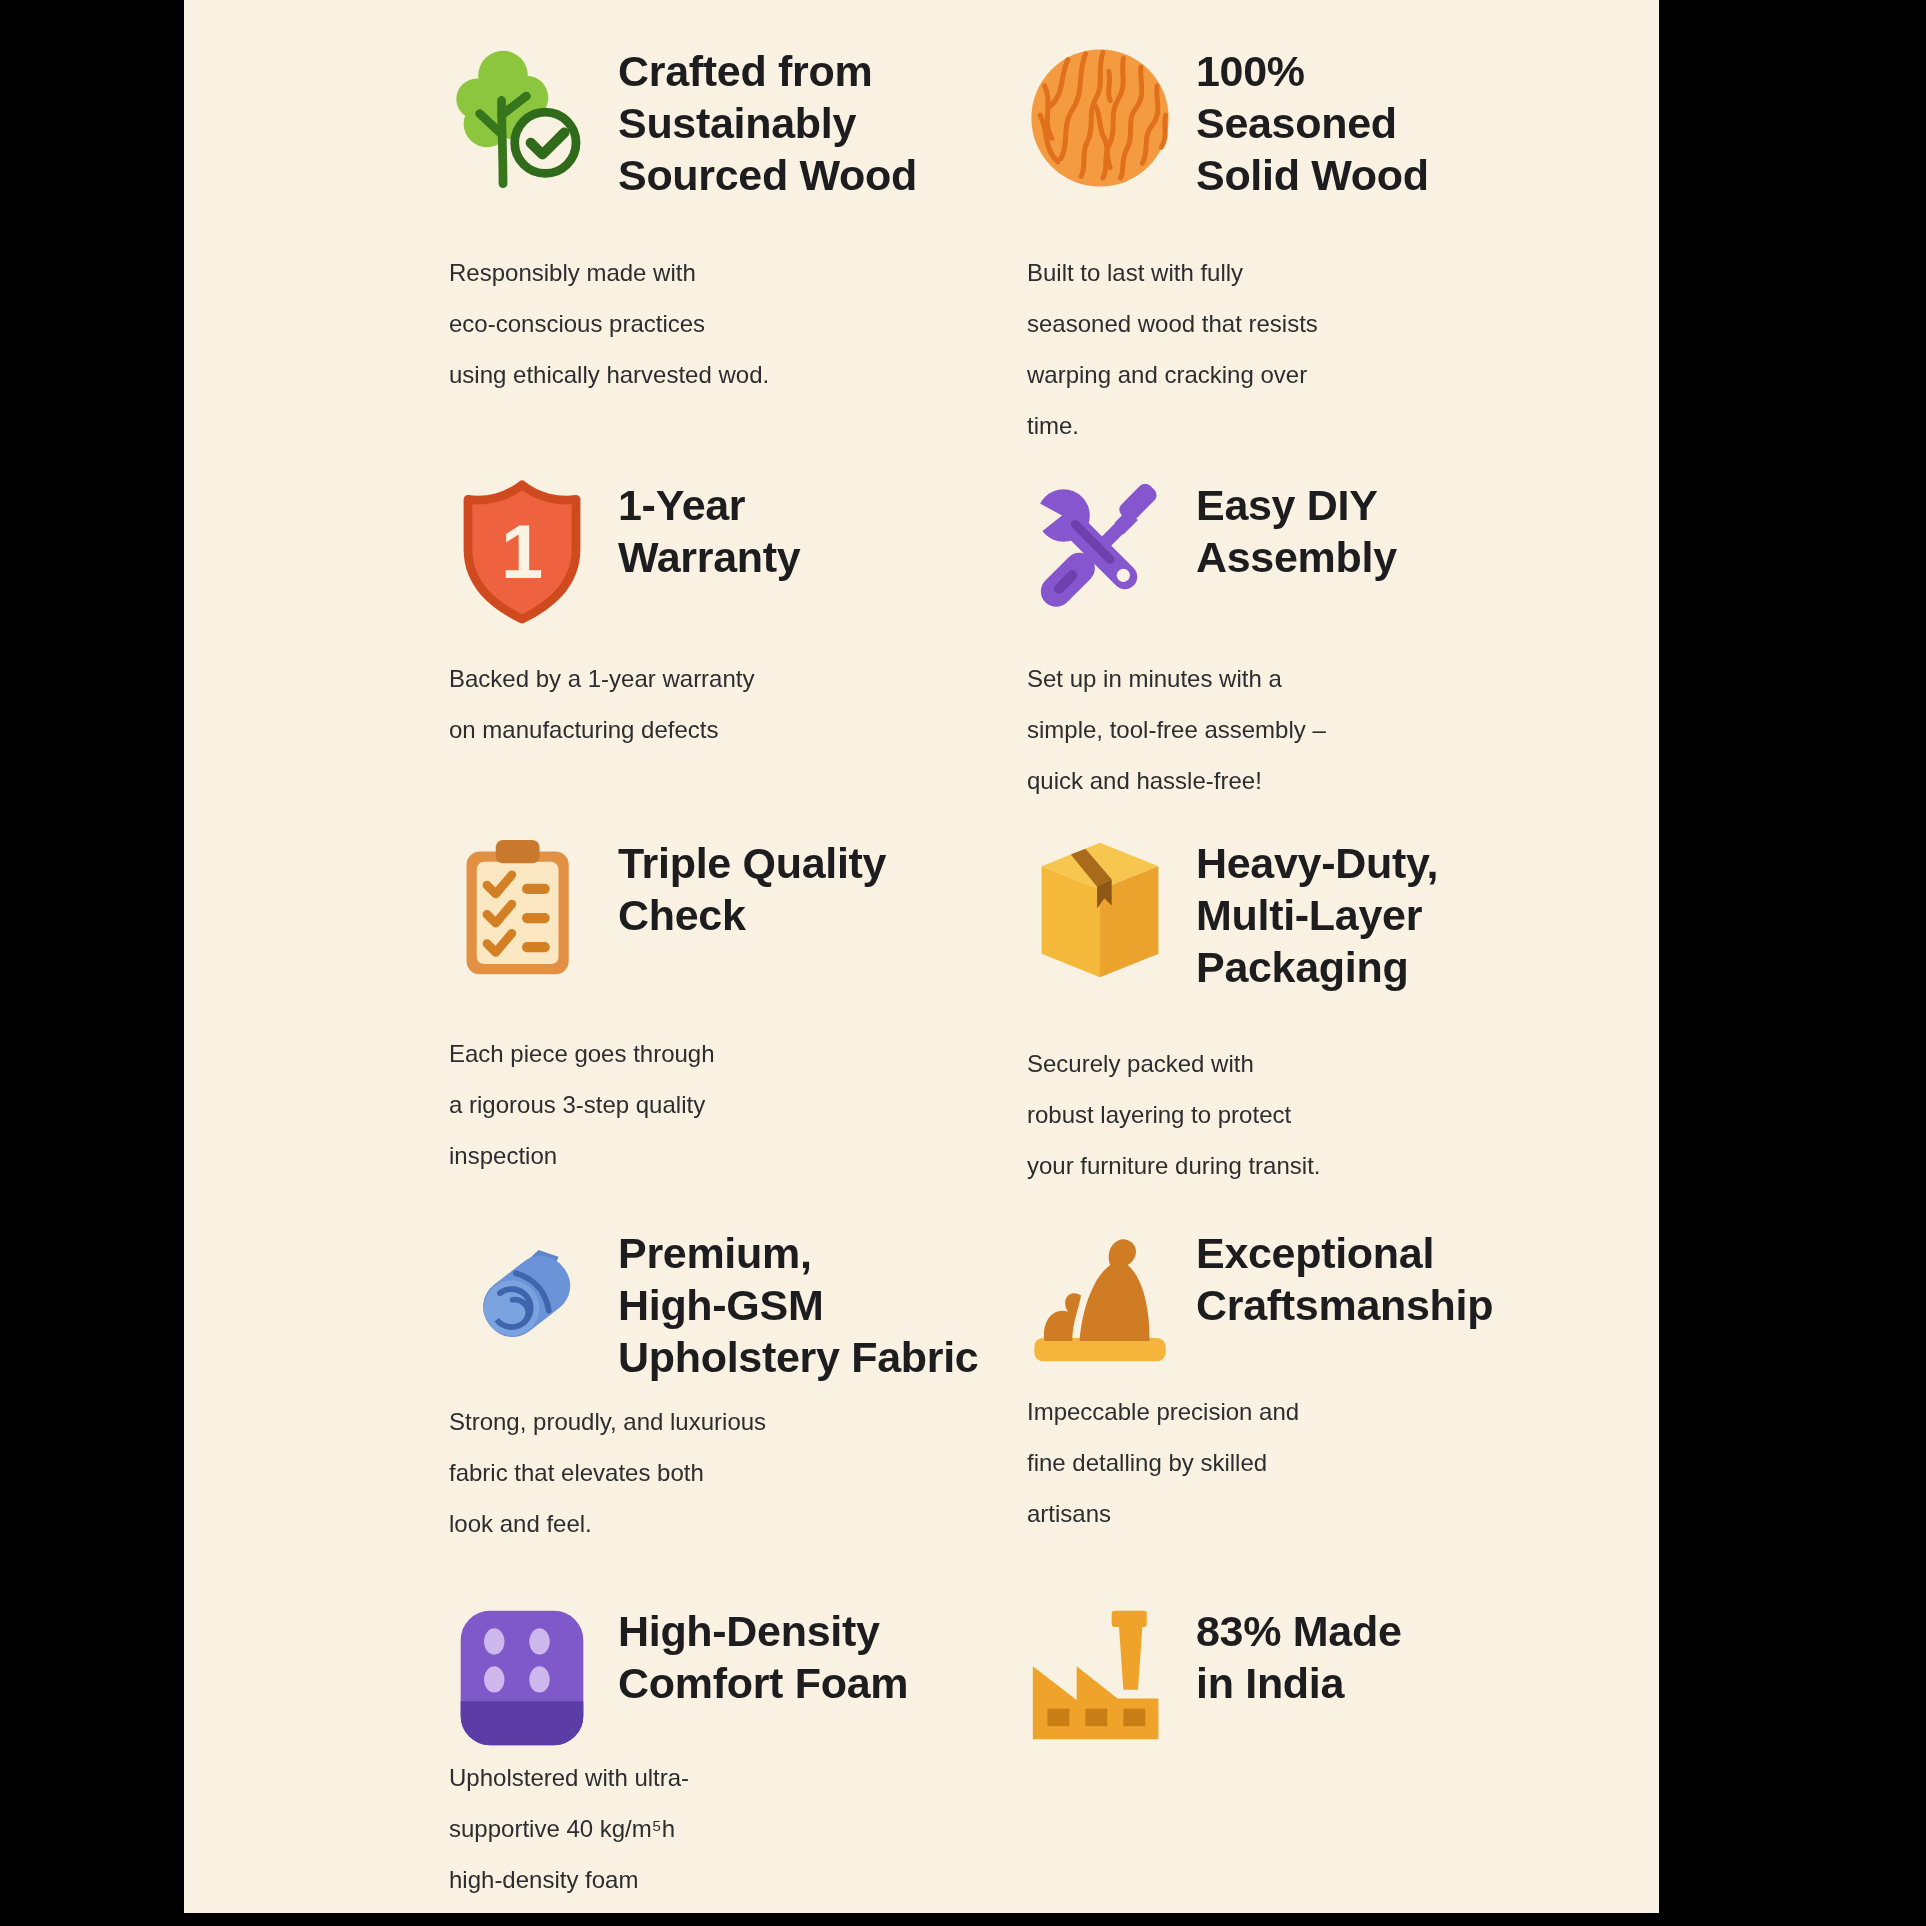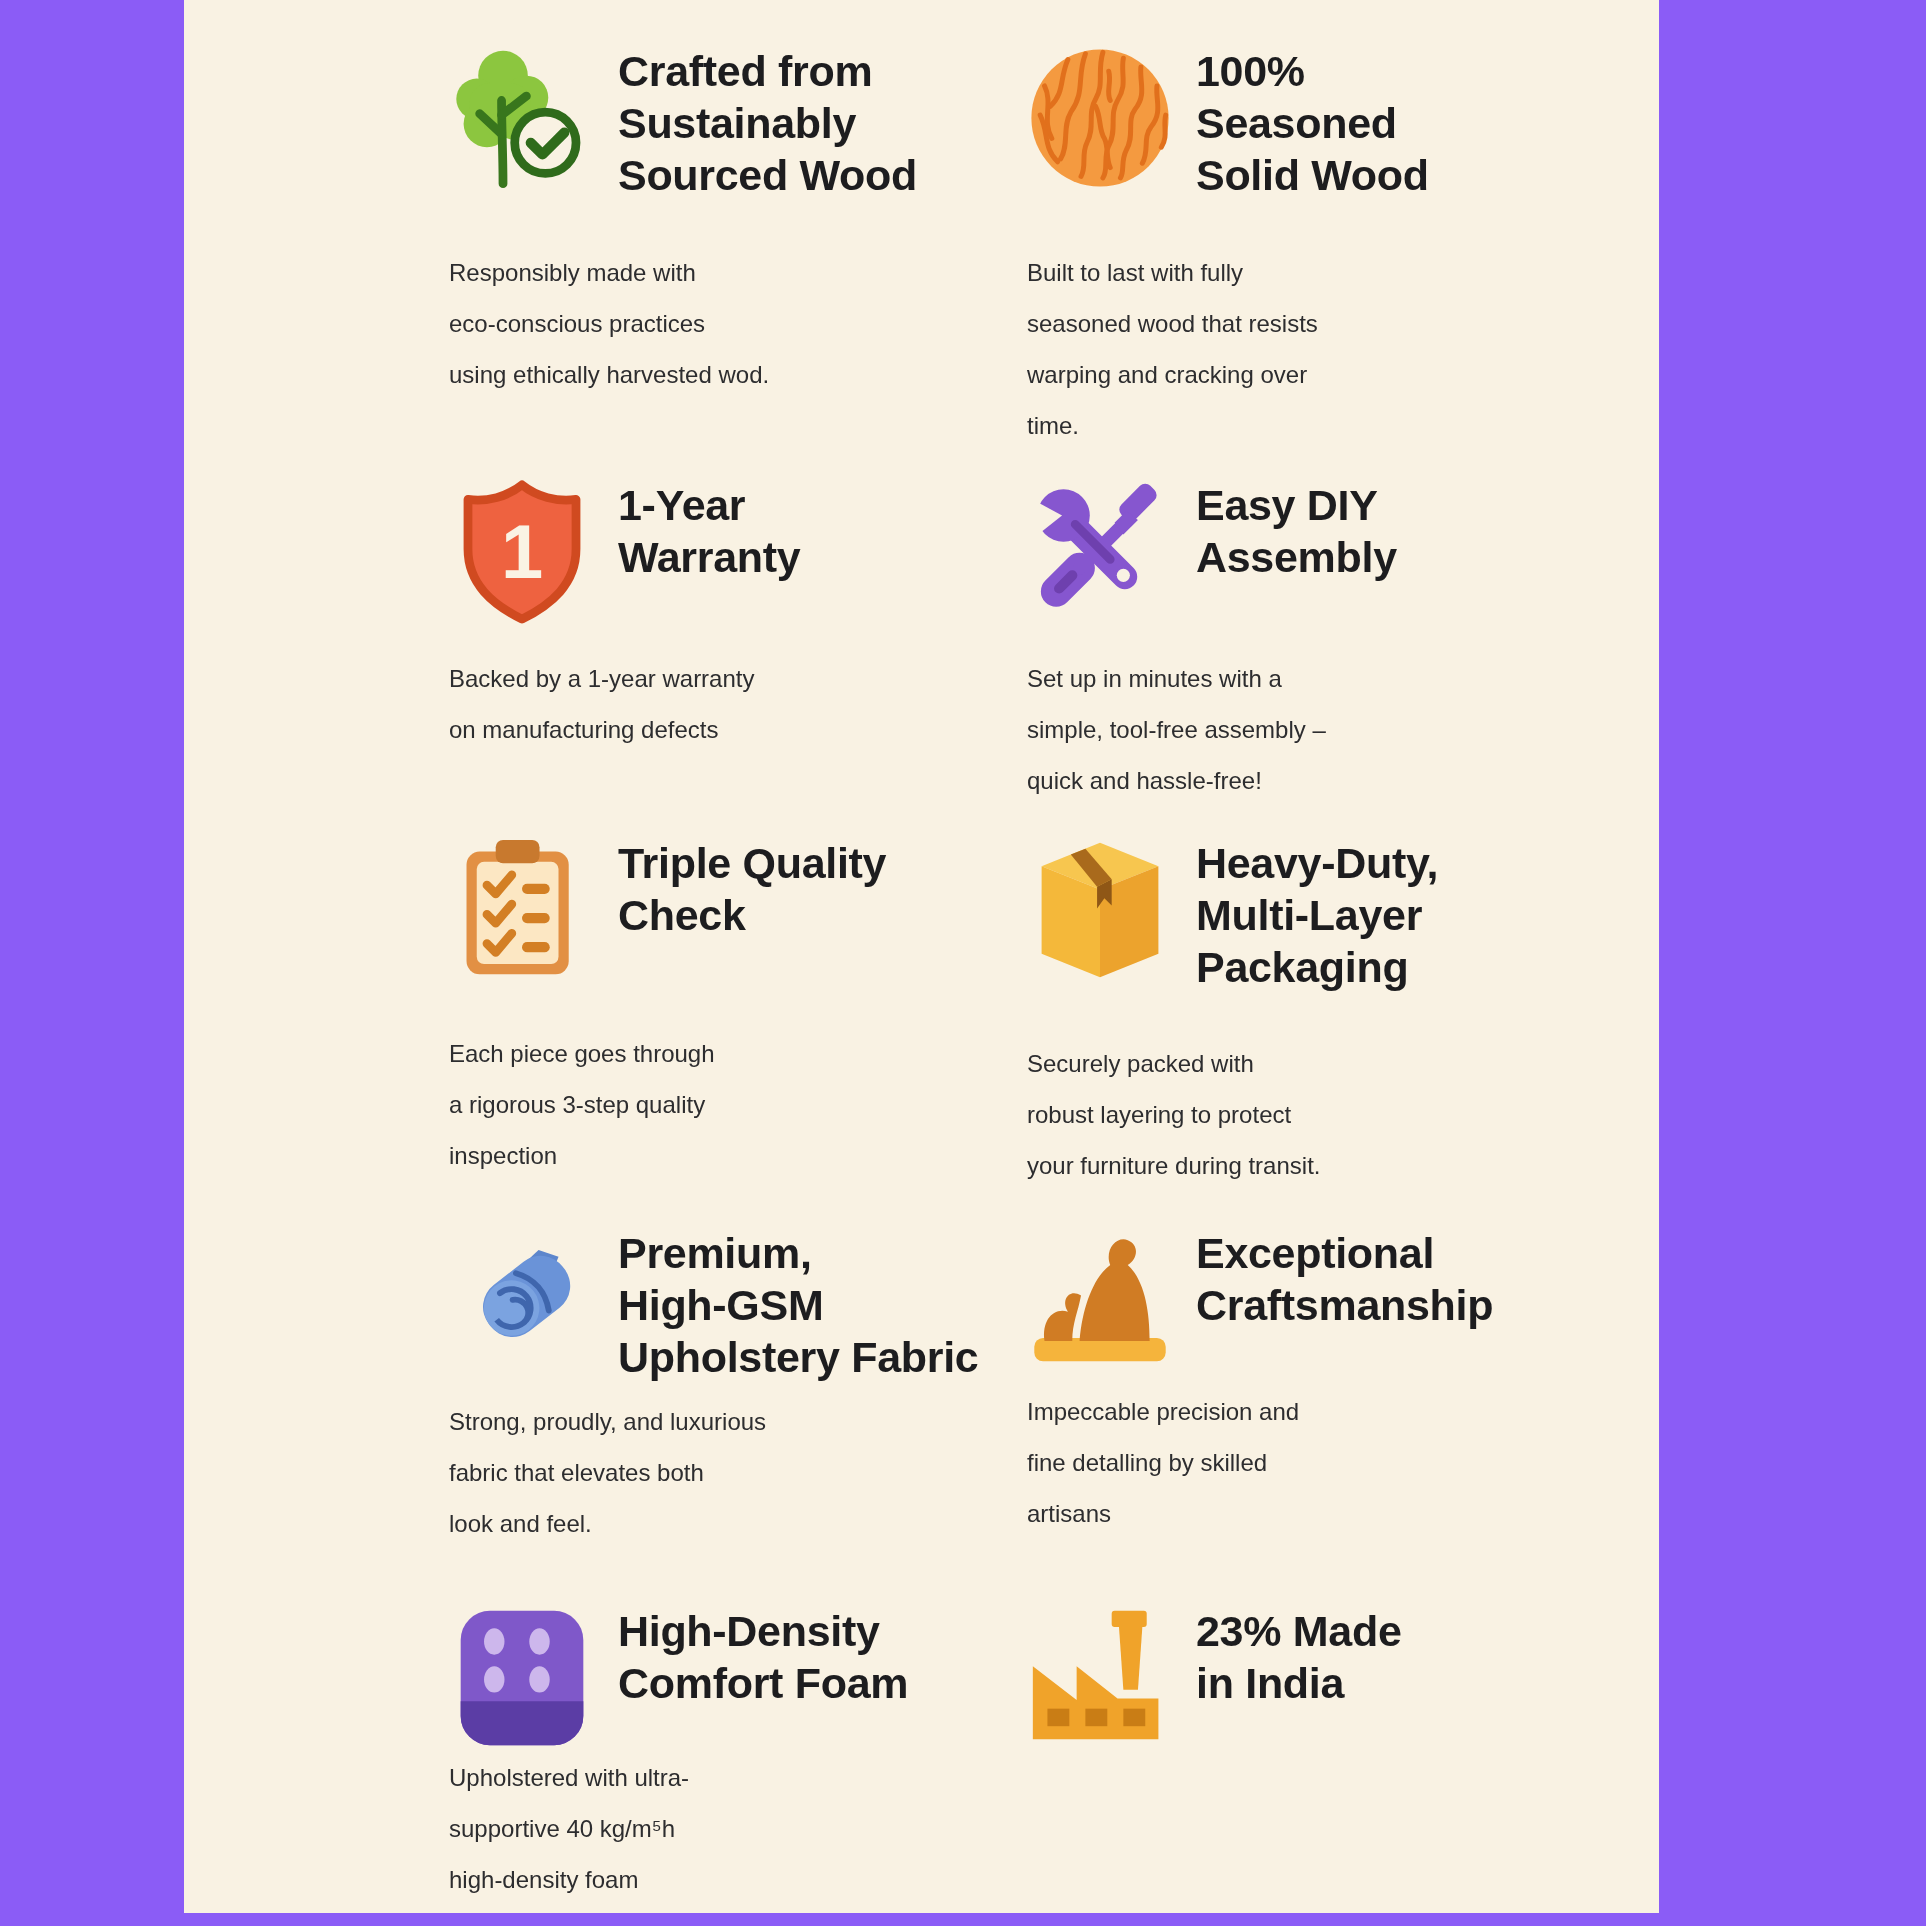--- a/index.html
+++ b/index.html
@@ -3,21 +3,21 @@
 <meta charset="utf-8">
 <style>
   html, body {
     margin: 0;
     width: 1926px;
     height: 1926px;
     background: #ffffff;
     overflow: hidden;
     font-family: "Liberation Sans", "DejaVu Sans", sans-serif;
   }
-  .canvas { position: relative; width: 1926px; height: 1926px; background: #8b5cf6; }
+  .canvas { position: relative; width: 1926px; height: 1926px; background: #000000; }
   .panel {
     position: absolute;
     left: 184px; top: 0;
     width: 1475px; height: 1913px;
     background: #f9f2e3;
     overflow: hidden;
   }
   .grid {
     position: absolute;
     left: 265px; top: 45px;
@@ -287,21 +287,21 @@
                 <polygon points="63,15 79,15 76,58 66,58"></polygon>
                 <path d="M4 92 L4 42 L34 65 L34 42 L62 64 L90 64 L90 92 Z"></path>
               </g>
               <g fill="#c97d15">
                 <rect x="14" y="71" width="15" height="12"></rect>
                 <rect x="40" y="71" width="15" height="12"></rect>
                 <rect x="66" y="71" width="15" height="12"></rect>
               </g>
             </svg>
           </span>
-          <h3 class="title">23% Made
+          <h3 class="title">83% Made
 in India</h3>
         </div>
       </section>
 
     </div>
   </div>
 </div>
 
 
 </body></html>

